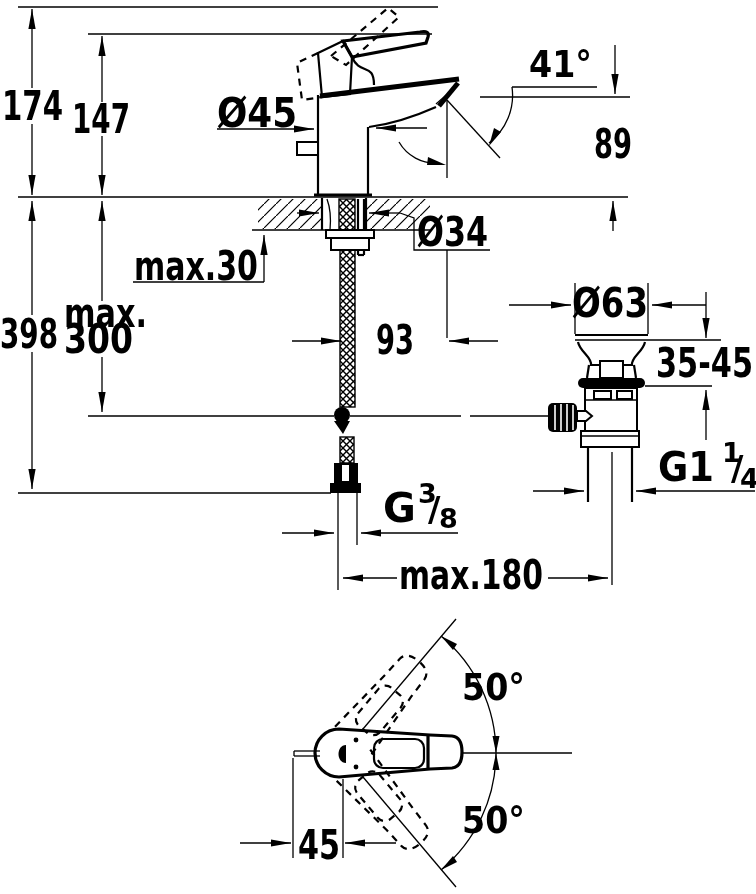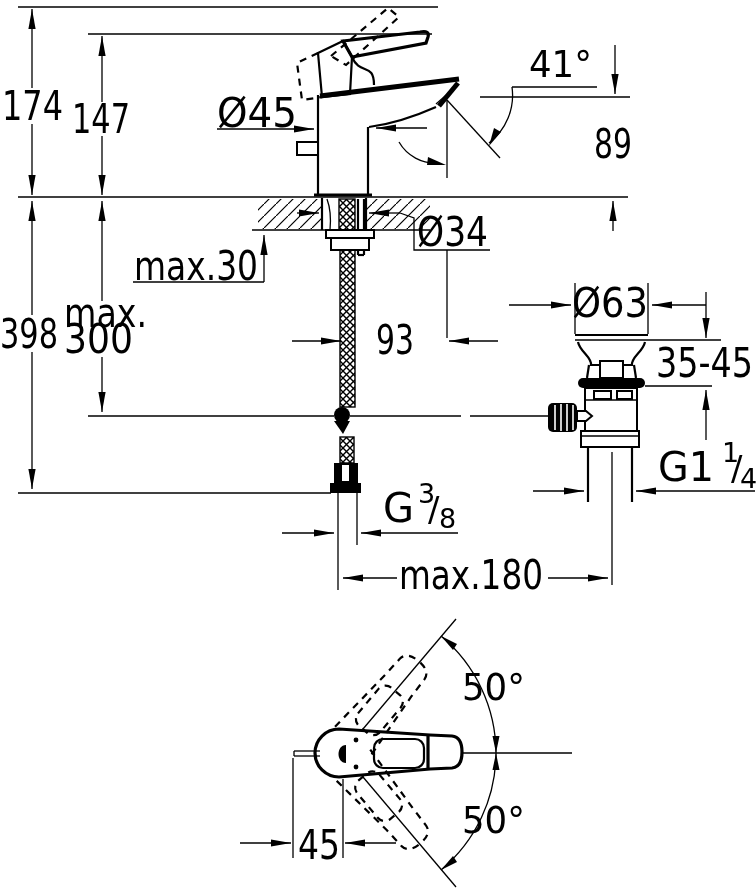--- a/index.html
+++ b/index.html
@@ -1,16 +1,16 @@
 <!DOCTYPE html>
 <html><head>
 <meta charset="utf-8">
 <style>
   html,body{margin:0;padding:0;background:#ffffff;}
-  .stage{width:756px;height:894px;position:relative;background:#fff;overflow:hidden;}
+  .stage{width:756px;height:894px;position:relative;background:#fff;overflow:hidden;font-weight:bold;}
   svg{display:block;}
   text{font-family:"DejaVu Sans","Liberation Sans",sans-serif;fill:#000;}
   .thin{stroke:#000;stroke-width:1.3;fill:none;}
   .med{stroke:#000;stroke-width:2.2;fill:none;}
   .thick{stroke:#000;stroke-width:3.2;fill:none;}
   .xthick{stroke:#000;stroke-width:5;fill:none;}
   .dashed{stroke:#000;stroke-width:2.2;fill:none;stroke-dasharray:7 6;}
   .blk{fill:#000;stroke:none;}
   .wht{fill:#fff;stroke:#000;stroke-width:2;}
 </style>

